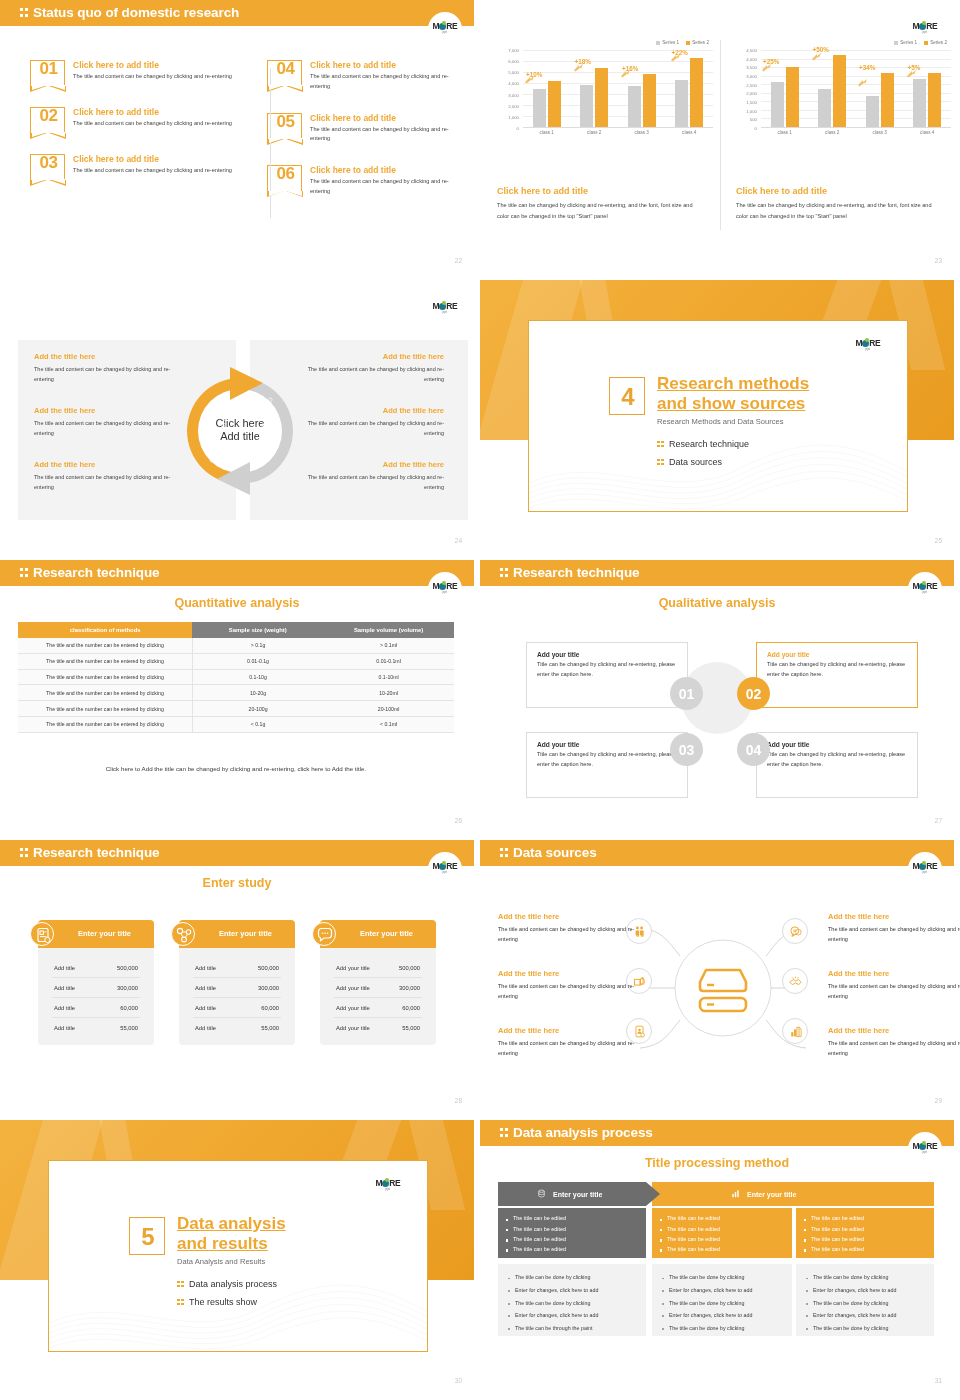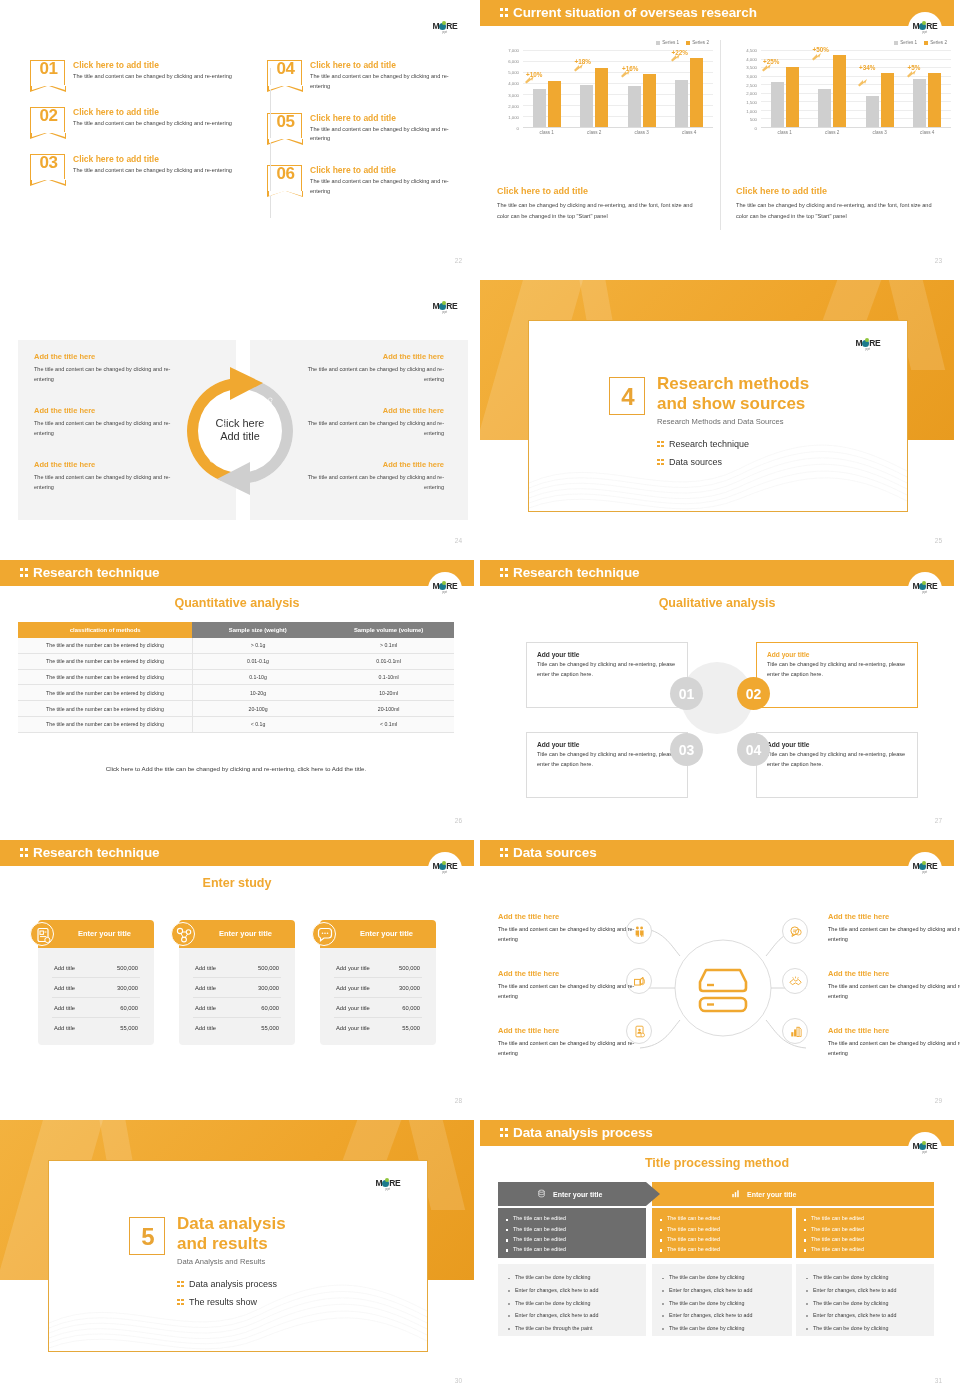--- a/index.html
+++ b/index.html
@@ -88,21 +88,21 @@
 
   
   .sec { position: absolute; left: 0; top: 0; width: 474px; height: 270px; background: #fff; overflow: hidden; }
   .sec-bg { position: absolute; left: 0; top: 0; width: 474px; height: 160px; background: linear-gradient(135deg,#F3B23F 0%,#EFA52B 55%,#E89B1F 100%); }
   .sec-bg::after { content: ""; position: absolute; left: 0; bottom: -26px; width: 474px; height: 40px; background: #fff; border-radius: 50% 50% 0 0 / 100% 100% 0 0; }
   .sec-bg .tri { position: absolute; opacity: .14; background: #fff; }
   .sec-card { position: absolute; left: 48px; top: 40px; width: 380px; height: 192px; background: #fff; border: 1px solid #E5A83A; }
   .sec-wave { position: absolute; left: 0; bottom: 0; width: 378px; height: 86px; opacity: .55; }
   .sec-numbox { position: absolute; left: 80px; top: 56px; width: 36px; height: 38px; border: 1.4px solid #E9A434; }
   .sec-num { position: absolute; left: 0; top: 5px; width: 36px; text-align: center; font-size: 24px; font-weight: bold; color: #E9A434; }
-  .sec-title { position: absolute; left: 128px; top: 53px; font-size: 17px; font-weight: bold; color: #EFA72F; line-height: 1.17; }
+  .sec-title { position: absolute; left: 128px; top: 53px; font-size: 17px; font-weight: bold; color: #EFA72F; line-height: 1.17; text-decoration: underline; }
   .sec-sub { position: absolute; left: 128px; top: 96px; font-size: 7.6px; color: #6d6d6d; }
   .sec-bul { position: absolute; left: 128px; font-size: 9px; color: #333; display: flex; align-items: center; gap: 5px; }
   .bd { width: 7px; height: 9px; position: relative; flex-shrink: 0; }
   .bd i { position: absolute; width: 2.6px; height: 2.6px; background: #F0A830; }
   .bd i:nth-child(1){left:0;top:1px;} .bd i:nth-child(2){left:0;top:5px;}
   .bd i:nth-child(3){left:4px;top:1px;} .bd i:nth-child(4){left:4px;top:5px;}
 
   
   .sec-h2 { position: absolute; top: 36px; width: 474px; text-align: center; font-size: 12.5px; font-weight: bold; color: #F0A830; }
   table.qt { position: absolute; left: 18px; top: 62px; width: 436px; border-collapse: collapse; }
@@ -157,20 +157,29 @@
   .pr-bli { font-size: 5.3px; color: #3a3a3a; line-height: 1.1; padding: 3.4px 0 3.4px 8px; position: relative; }
   .pr-bli::before { content:""; position:absolute; left:1px; top:5.6px; width:1.8px; height:1.8px; background:#8a8a8a; border-radius:50%; }
 </style>
 </head>
 <body>
 
 <div class="deck">
 
   <div class="slide">
       <div class="slide-inner">
+    <div class="hdr">
+      <div class="hdr-dots">
+            <i></i>
+            <i></i>
+            <i></i>
+            <i></i>
+          </div>
+      <div class="hdr-title">Status quo of domestic research</div>
+    </div>
     <div class="logo-blob">
       <div class="logo-txt">M<span class="logo-o"></span>RE</div>
       <div class="logo-sub">ppt</div>
     </div>
 
     <div class="num-grid">
       <div class="num-col">
         <div class="num-item">
           <div class="num-badge">
                 <span>01</span>
@@ -235,29 +244,20 @@
         </div>
       </div>
       <div class="num-divider"></div>
     </div>
     <div class="pgnum">22</div>
   </div>
     </div>
 
   <div class="slide">
       <div class="slide-inner">
-    <div class="hdr">
-      <div class="hdr-dots">
-            <i></i>
-            <i></i>
-            <i></i>
-            <i></i>
-          </div>
-      <div class="hdr-title">Current situation of overseas research</div>
-    </div>
     <div class="logo-blob">
       <div class="logo-txt">M<span class="logo-o"></span>RE</div>
       <div class="logo-sub">ppt</div>
     </div>
 
     <div class="ch-divider"></div>
 
     <div class="chart-wrap l">
       <div class="legend">
         <span>

